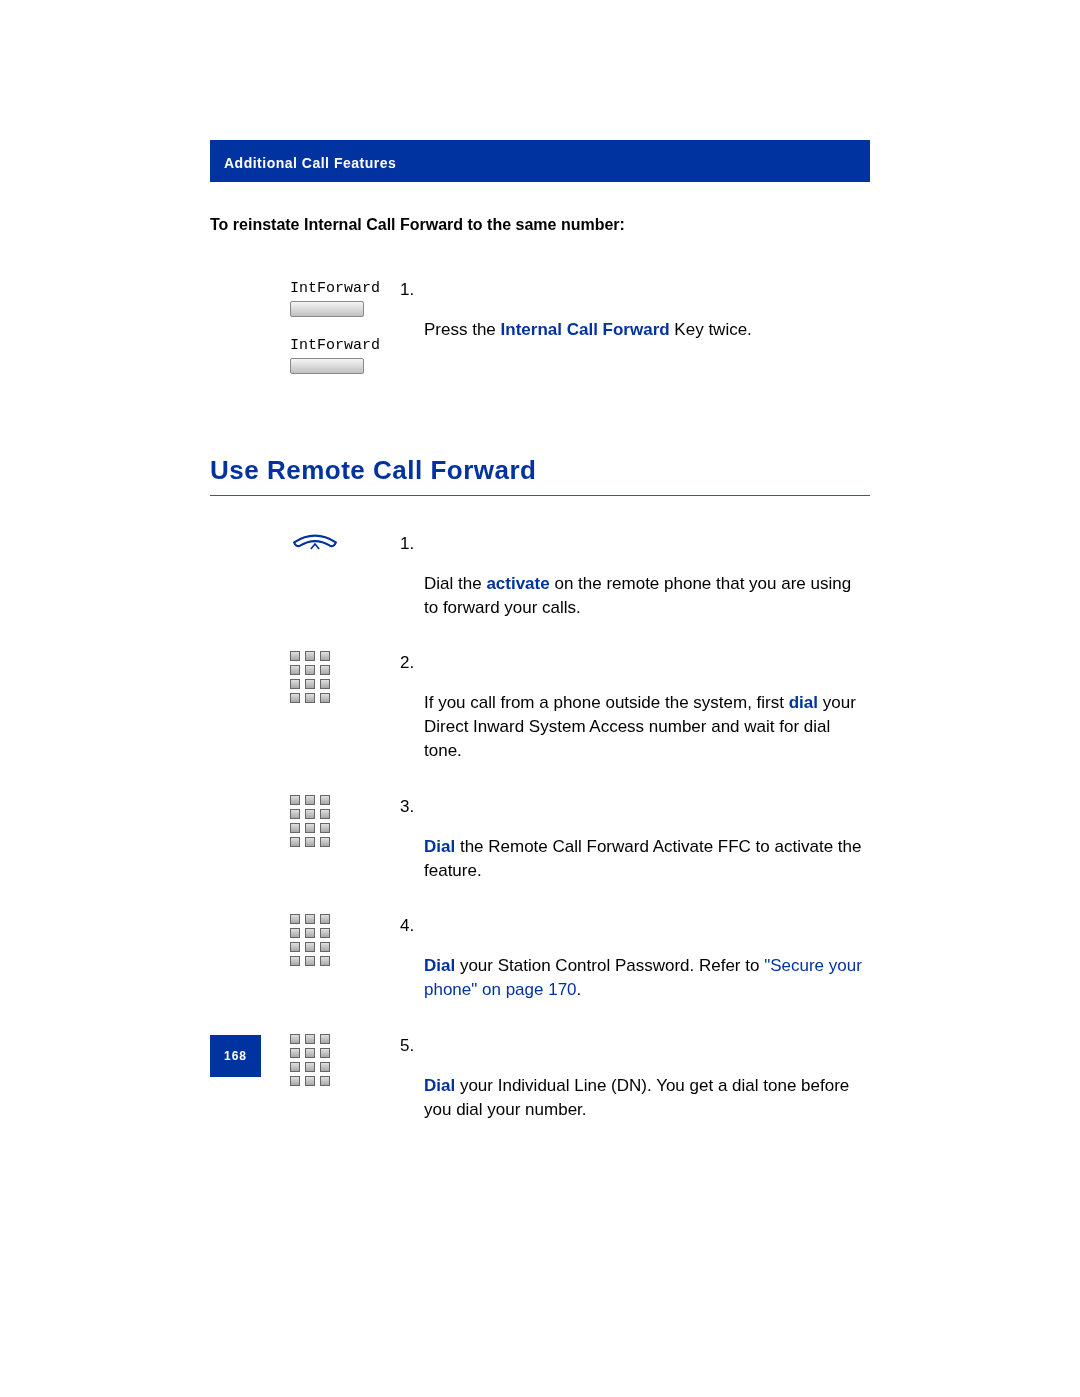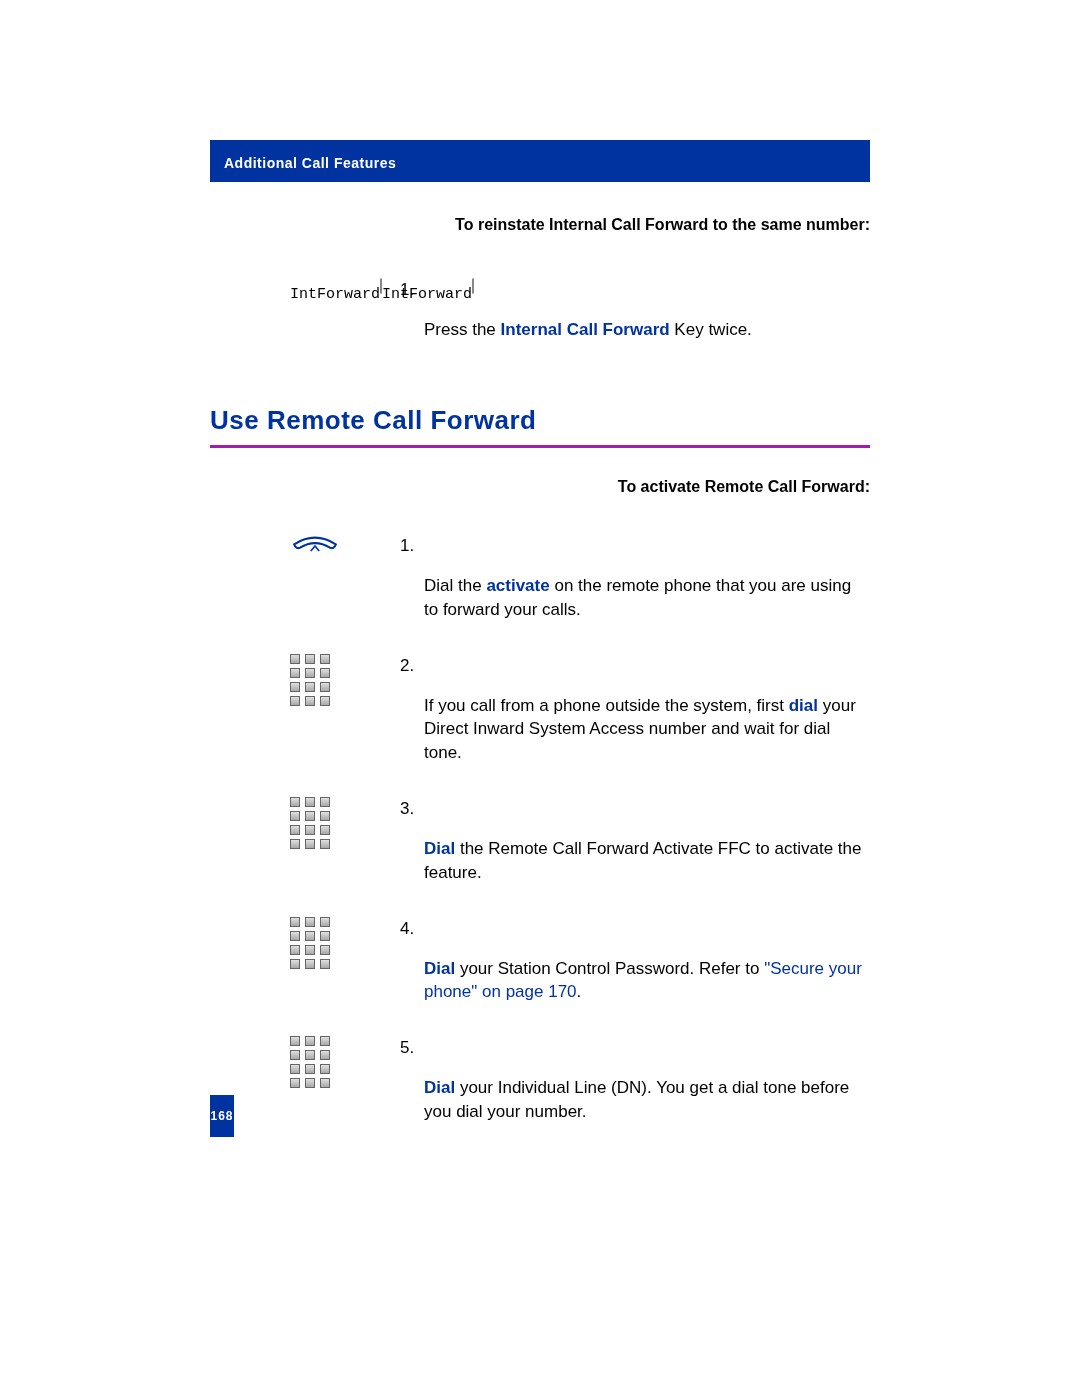--- a/index.html
+++ b/index.html
@@ -29,33 +29,32 @@
     .header-text {
       color: #fff;
       font-size: 14px;
       font-weight: bold;
       letter-spacing: 0.5px;
     }
     .section-title {
       margin-top: 32px;
       font-weight: bold;
       font-size: 16px;
-      text-align: right;
     }
     .step-row {
       display: flex;
       margin-top: 42px;
       align-items: flex-start;
     }
     .step-icon-col {
       width: 190px;
       flex-shrink: 0;
       display: flex;
-      flex-direction: row;
-      align-items: center;
+      flex-direction: column;
+      align-items: flex-start;
       padding-left: 80px;
     }
     .step-text-col {
       flex: 1;
       display: flex;
     }
     .step-num {
       width: 24px;
       flex-shrink: 0;
     }
@@ -75,21 +74,21 @@
       border: 1px solid #888;
       border-radius: 2px;
       margin-bottom: 18px;
     }
     .h2-title {
       color: #0033a0;
       font-size: 26px;
       font-weight: bold;
       margin-top: 60px;
       letter-spacing: 0.5px;
-      border-bottom: 3px solid #a21caf;
+      border-bottom: 1px solid #a21caf;
       padding-bottom: 6px;
     }
     .para {
       margin-top: 22px;
     }
     .bold-blue { color: #0033a0; font-weight: bold; }
     .blue-link { color: #0033a0; }
     .handset-svg { width: 50px; height: 24px; }
     .keypad {
       display: inline-block;
@@ -97,22 +96,22 @@
     .keypad-row { display: flex; gap: 5px; margin-bottom: 4px; }
     .keypad-sq {
       width: 10px;
       height: 10px;
       background: linear-gradient(#e0e0e0, #a8a8a8);
       border: 1px solid #666;
     }
     .page-number-box {
       position: absolute;
       left: 210px;
-      top: 1095px;
-      width: 24px;
+      top: 1035px;
+      width: 51px;
       height: 42px;
       background: #0033a0;
       display: flex;
       align-items: center;
       justify-content: center;
     }
     .page-number {
       color: #fff;
       font-size: 12px;
       font-weight: bold;
@@ -143,21 +142,20 @@
       <div class="step-num">1.</div>
       <div class="step-body">
         <span>Press the </span><span class="bold-blue">Internal Call Forward</span><span> Key twice.</span>
       </div>
     </div>
   </div>
 
   <h2 class="h2-title">Use Remote Call Forward</h2>
 
 
-  <div class="section-title" style="margin-top:28px">To activate Remote Call Forward:</div>
 
   <div class="steps2">
 
     <div class="step-row">
       <div class="step-icon-col">
         <svg class="handset-svg" viewBox="0 0 60 28">
           <path d="M5 12 Q30 -4 55 12 Q53 18 48 16 Q30 5 12 16 Q7 18 5 12 Z" fill="none" stroke="#0033a0" stroke-width="2.5"></path>
           <path d="M25 20 L30 14 L35 20" fill="none" stroke="#0033a0" stroke-width="2"></path>
         </svg>
       </div>

